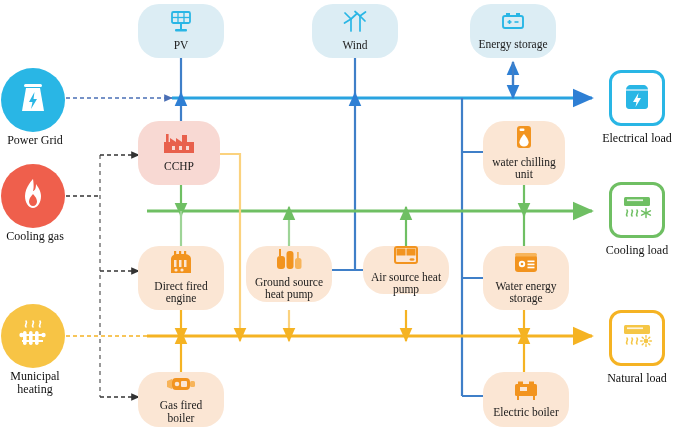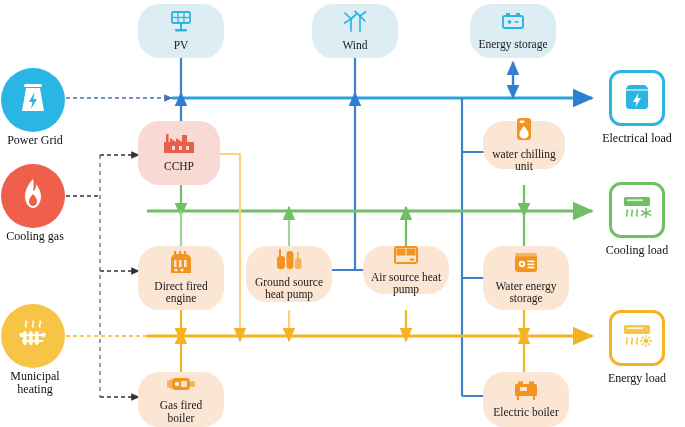--- a/index.html
+++ b/index.html
@@ -177,21 +177,21 @@
       <path d="M3,20 L3,9 L9,9 L9,5 L15,9 L15,5 L21,9 L21,2 L26,2 L26,9 L33,9 L33,20 Z" fill="#e8604c"></path>
       <rect x="5" y="1" width="2.6" height="8" fill="#e8604c"></rect>
       <rect x="11" y="13" width="3" height="4" fill="#f8d9d3"></rect>
       <rect x="18" y="13" width="3" height="4" fill="#f8d9d3"></rect>
       <rect x="25" y="13" width="3" height="4" fill="#f8d9d3"></rect>
     </svg>
   </span>
   <span class="lbl">CCHP</span>
 </div>
 
-<div class="box peach" style="left:483px;top:121px;width:82px;height:48px;">
+<div class="box peach" style="left:483px;top:121px;width:82px;height:64px;">
   <span class="ico">
     <svg width="22" height="26" viewBox="0 0 22 26">
       <rect x="4" y="1" width="14" height="22" rx="3" fill="#f2941f"></rect>
       <rect x="6.5" y="3.5" width="5" height="2.4" rx="1.2" fill="#fff"></rect>
       <path d="M11,9 C11,9 6.4,14.2 6.4,17.2 C6.4,19.8 8.5,21.6 11,21.6
                C13.5,21.6 15.6,19.8 15.6,17.2 C15.6,14.2 11,9 11,9 Z" fill="#fff"></path>
     </svg>
   </span>
   <span class="lbl" style="white-space:pre-line;">water chilling
 unit</span>
@@ -379,15 +379,15 @@
         <line x1="20.6" y1="20" x2="22.2" y2="20"></line>
         <line x1="29.8" y1="20" x2="31.4" y2="20"></line>
         <line x1="22.2" y1="16.2" x2="23.3" y2="17.3"></line>
         <line x1="28.7" y1="22.7" x2="29.8" y2="23.8"></line>
         <line x1="29.8" y1="16.2" x2="28.7" y2="17.3"></line>
         <line x1="23.3" y1="22.7" x2="22.2" y2="23.8"></line>
       </g>
     </svg>
   </span>
 </div>
-<div class="loadlabel" style="left:592px;top:371px;width:90px;">Energy load</div>
+<div class="loadlabel" style="left:592px;top:371px;width:90px;">Natural load</div>
 
 </div>
 
 </body></html>

